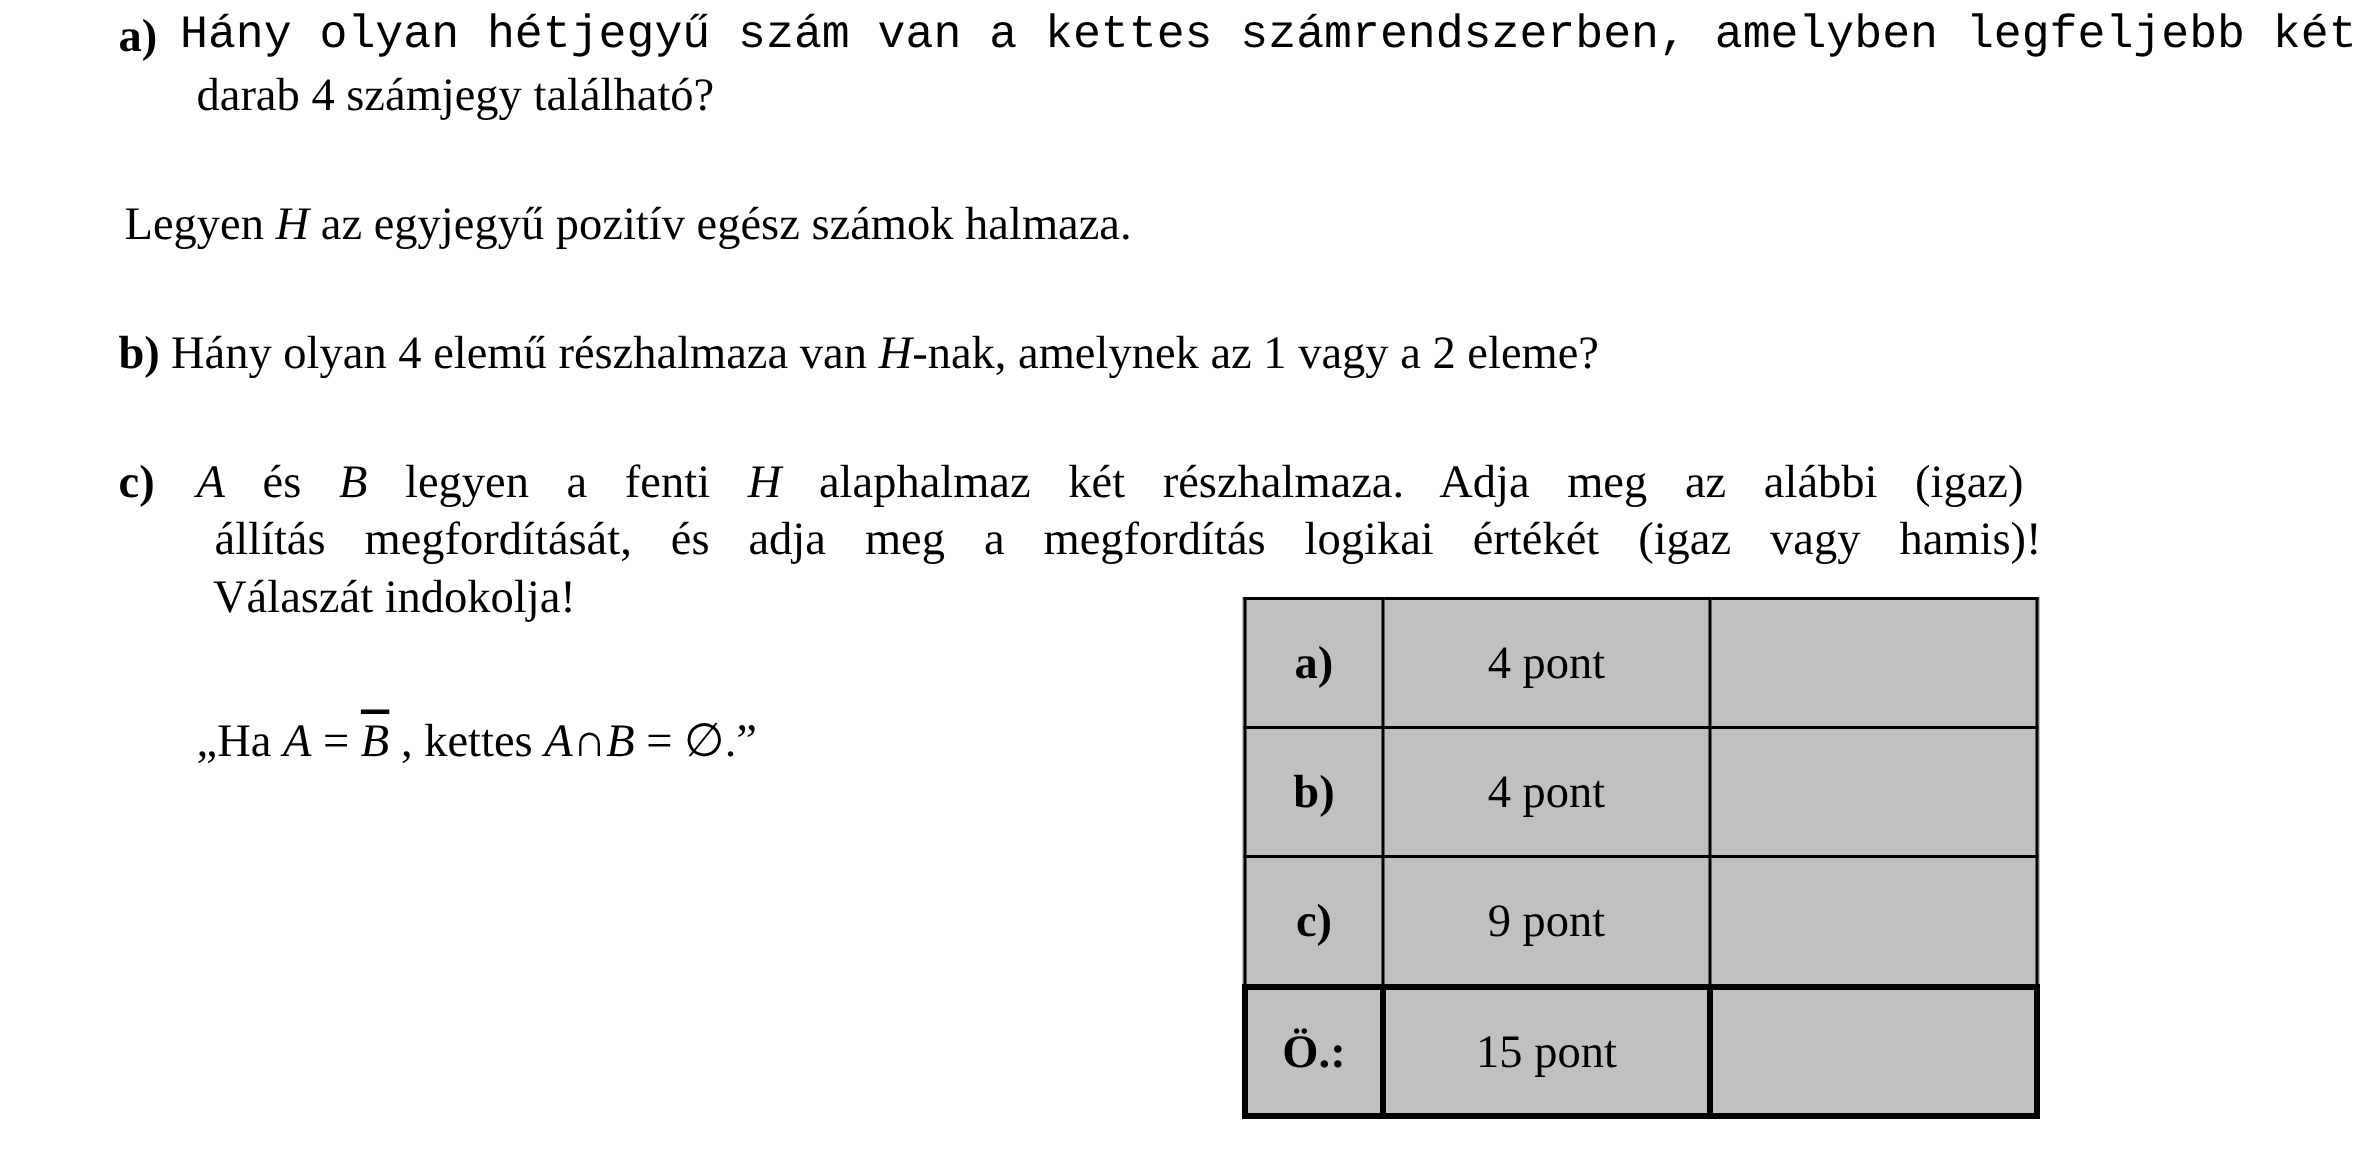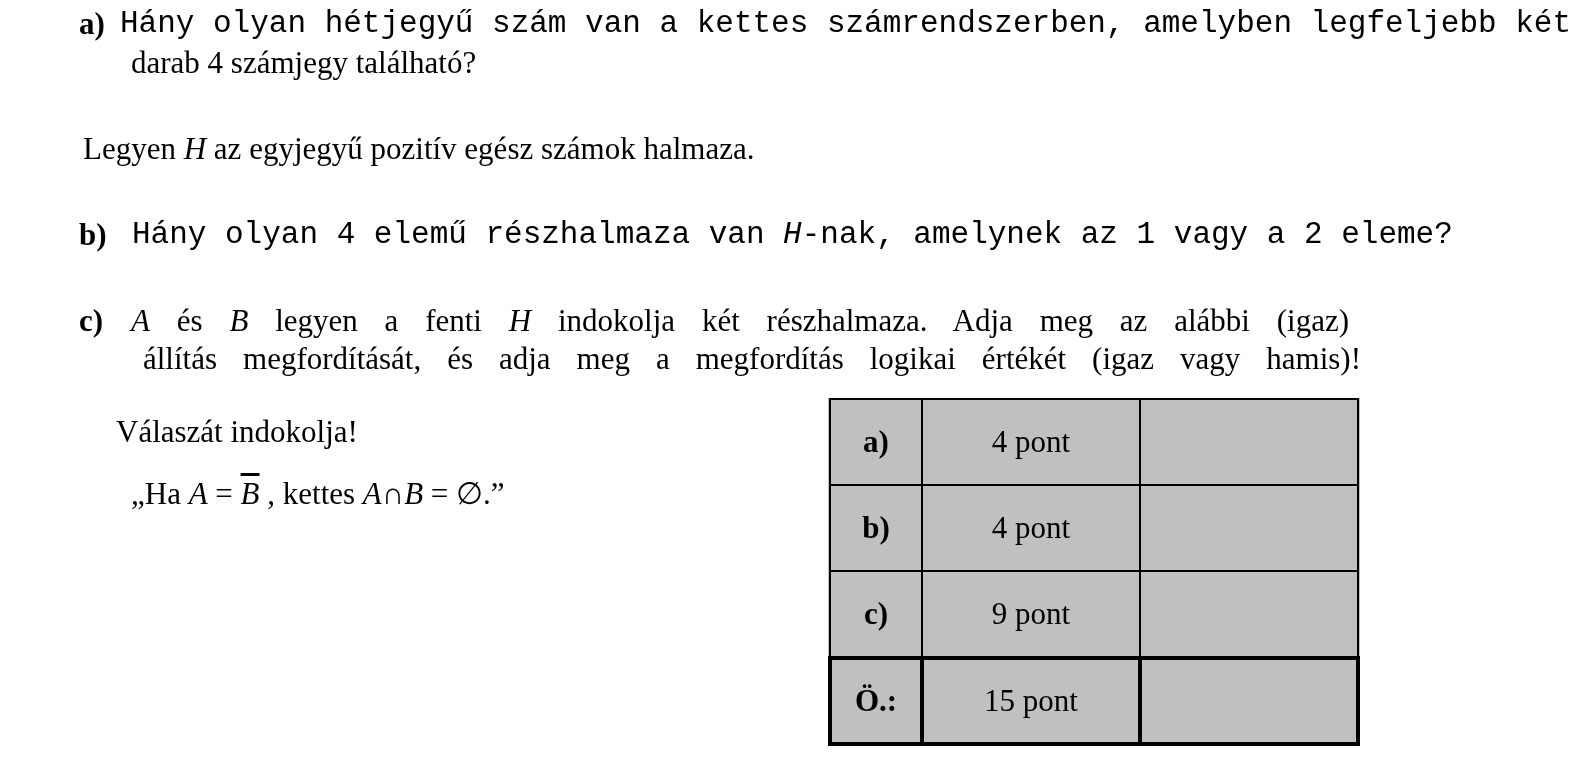--- a/index.html
+++ b/index.html
@@ -34,32 +34,32 @@
   <div class="line" style="left:120px; top:6px;font-family:Liberation Mono, monospace;">Hány olyan hétjegyű szám van a kettes számrendszerben, amelyben legfeljebb két</div>
   <div class="line" style="left:131px; top:45px;">darab 4 számjegy található?</div>
 </div>
 
 <div class="line" style="left:57px; top:131px;margin-left:26px;">
   <span>Legyen </span><span class="i">H</span><span> az egyjegyű pozitív egész számok halmaza.</span>
 </div>
 
 <div>
   <span class="lbl" style="left:79px; top:217px; line-height:36px;">b)</span>
-  <div class="line" style="left:132px; top:217px;font-family:Liberation Mono, monospace;">
+  <div class="line" style="left:114px; top:217px;">
     <span>Hány olyan 4 elemű részhalmaza van </span><span class="i">H</span><span>-nak, amelynek az 1 vagy a 2 eleme?</span>
   </div>
 </div>
 
 <div>
   <span class="lbl" style="left:79px; top:303px; line-height:36px;">c)</span>
   <div class="line just" style="left:131px; top:303px; width:1218px;">
-    <span class="i">A</span><span> és </span><span class="i">B</span><span> legyen a fenti </span><span class="i">H</span><span> indokolja két részhalmaza. Adja meg az alábbi (igaz)</span>
+    <span class="i">A</span><span> és </span><span class="i">B</span><span> legyen a fenti </span><span class="i">H</span><span> alaphalmaz két részhalmaza. Adja meg az alábbi (igaz)</span>
   </div>
   <div class="line just" style="left:131px; top:341px; width:1218px;margin-left:12px;">állítás megfordítását, és adja meg a megfordítás logikai értékét (igaz vagy hamis)!</div>
-  <div class="line" style="left:116px; top:380px;margin-top:34px;">Válaszát indokolja!</div>
+  <div class="line" style="left:142px; top:380px;">Válaszát indokolja!</div>
 
   <div class="line" style="left:131px; top:476px;">
     <span>„Ha </span>
     <span class="i">A</span><span> = </span><span class="i ovl">B</span><span> , kettes </span><span class="i">A</span><span>∩</span><span class="i">B</span><span> = </span><span>∅</span><span>.”</span>
   </div>
 </div>
 
 <table class="score">
   <tbody>
       <tr>

